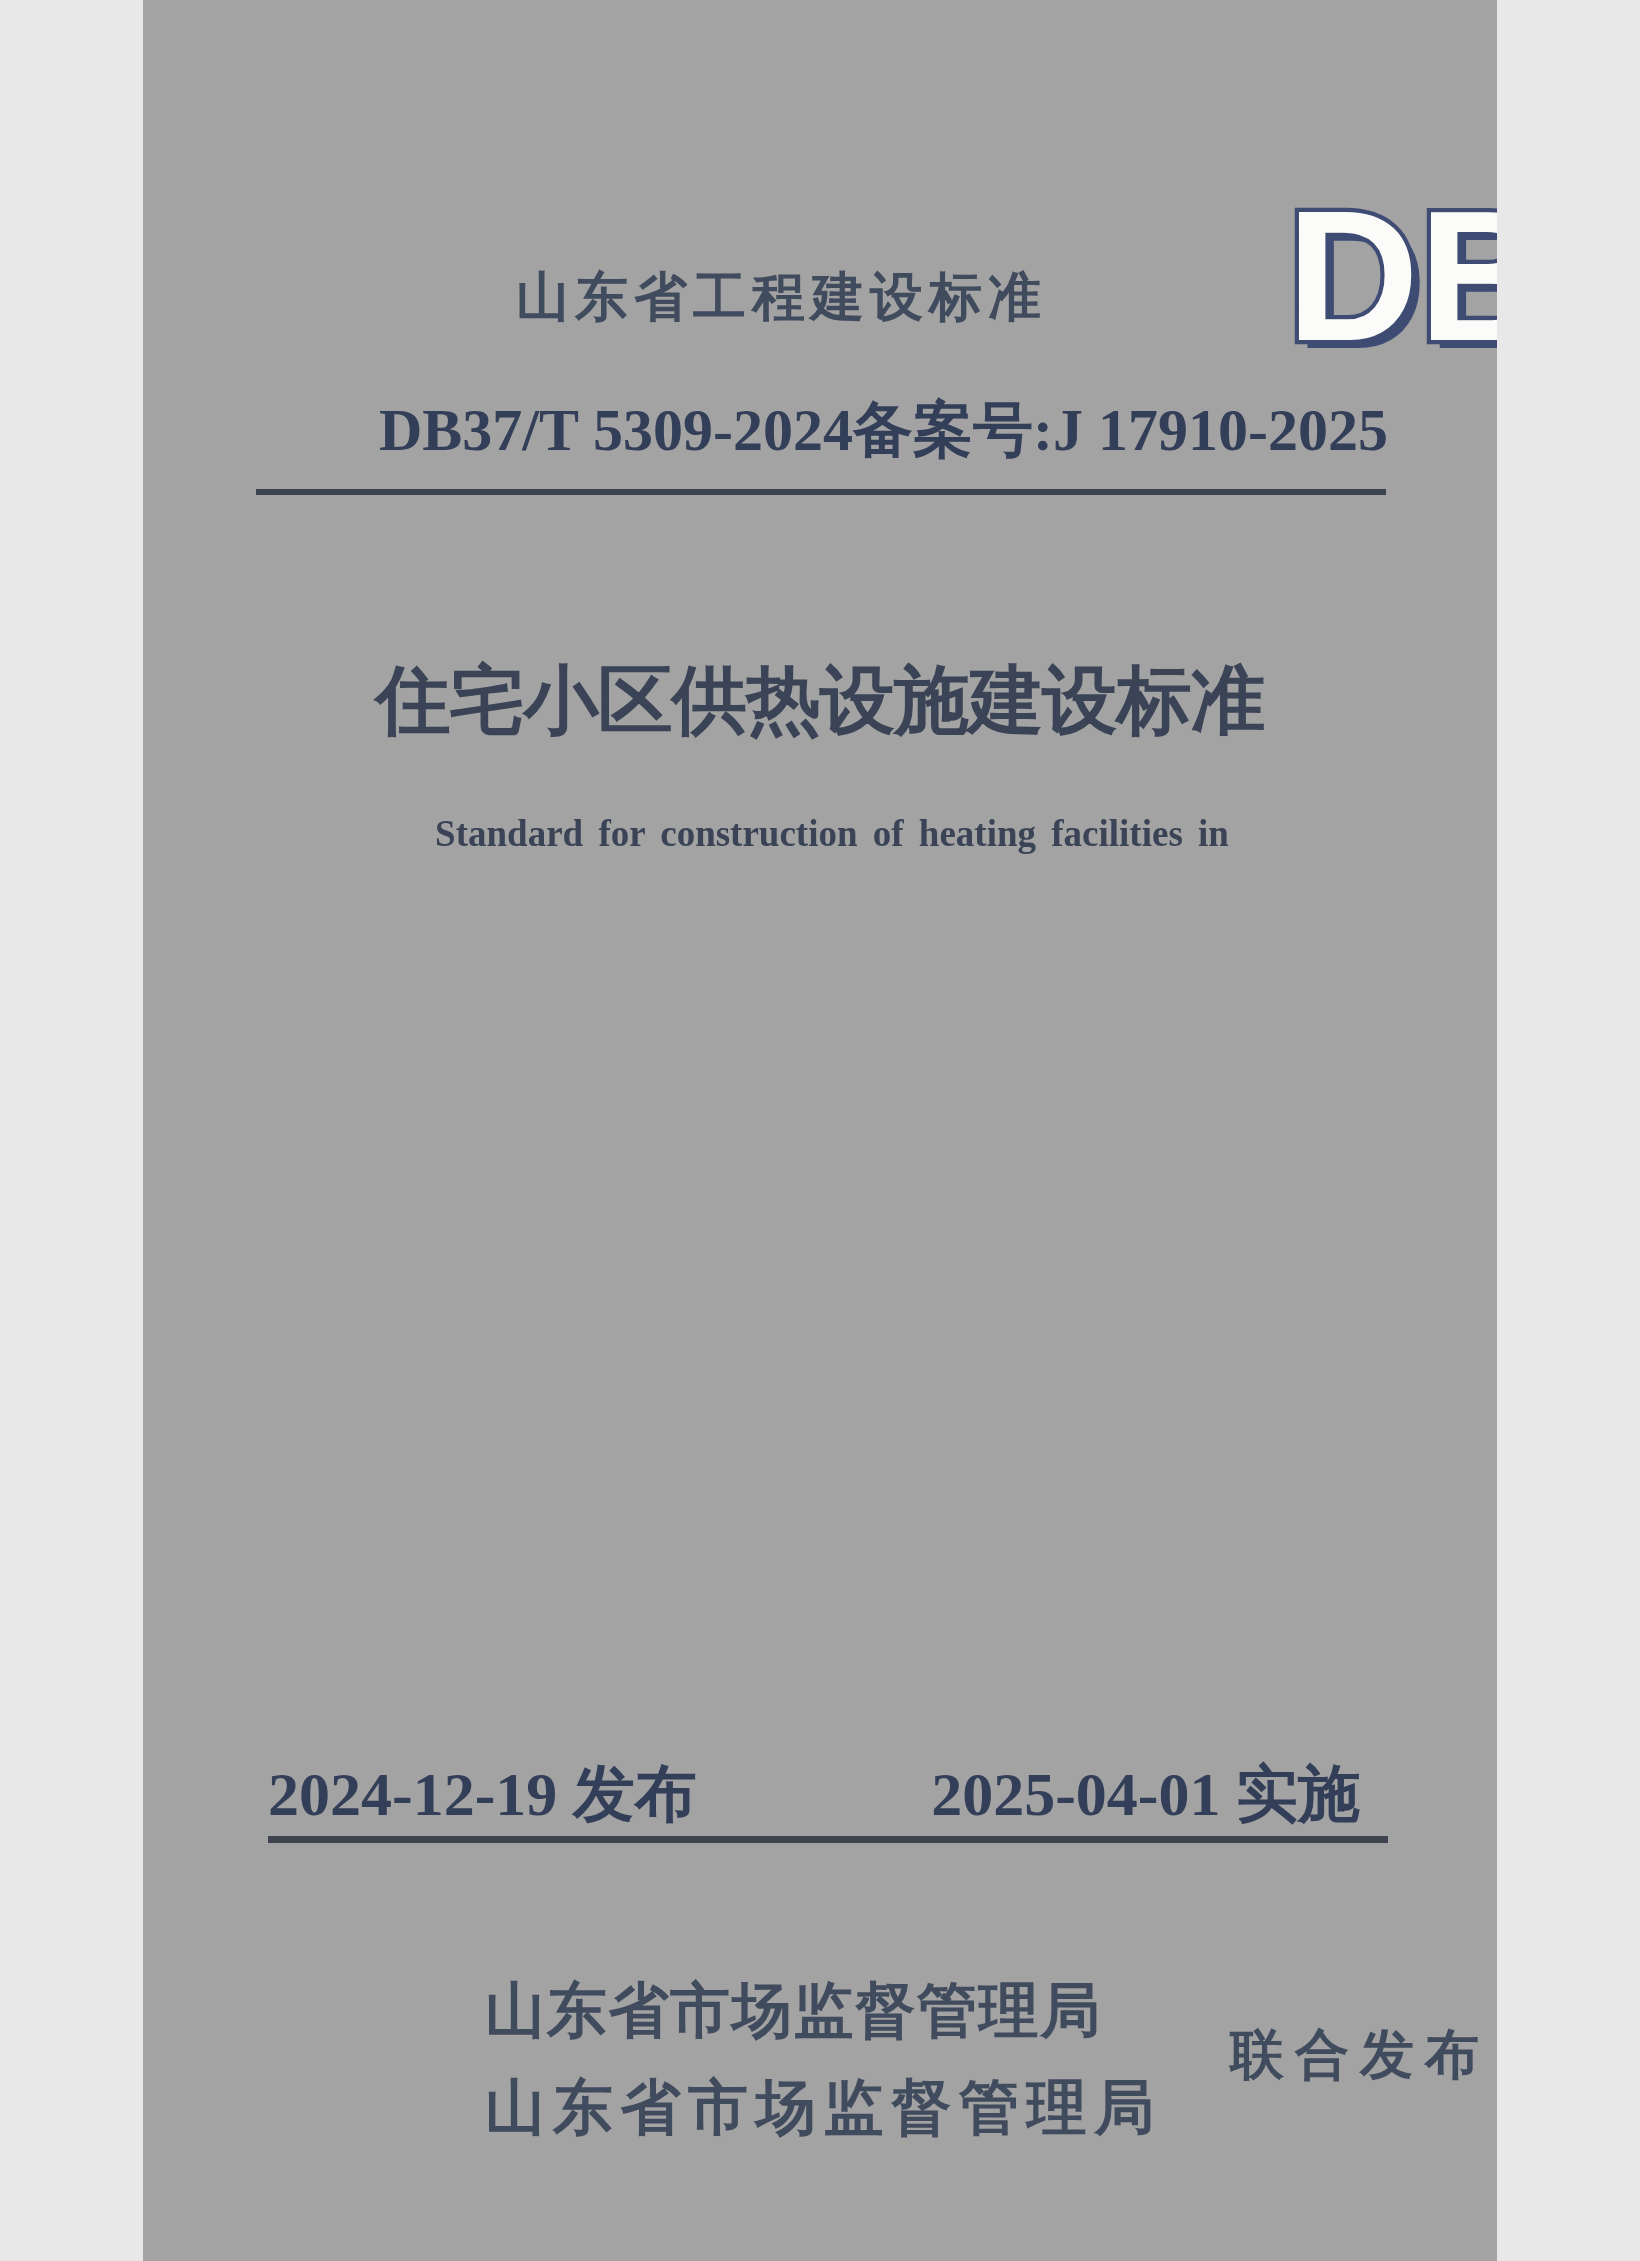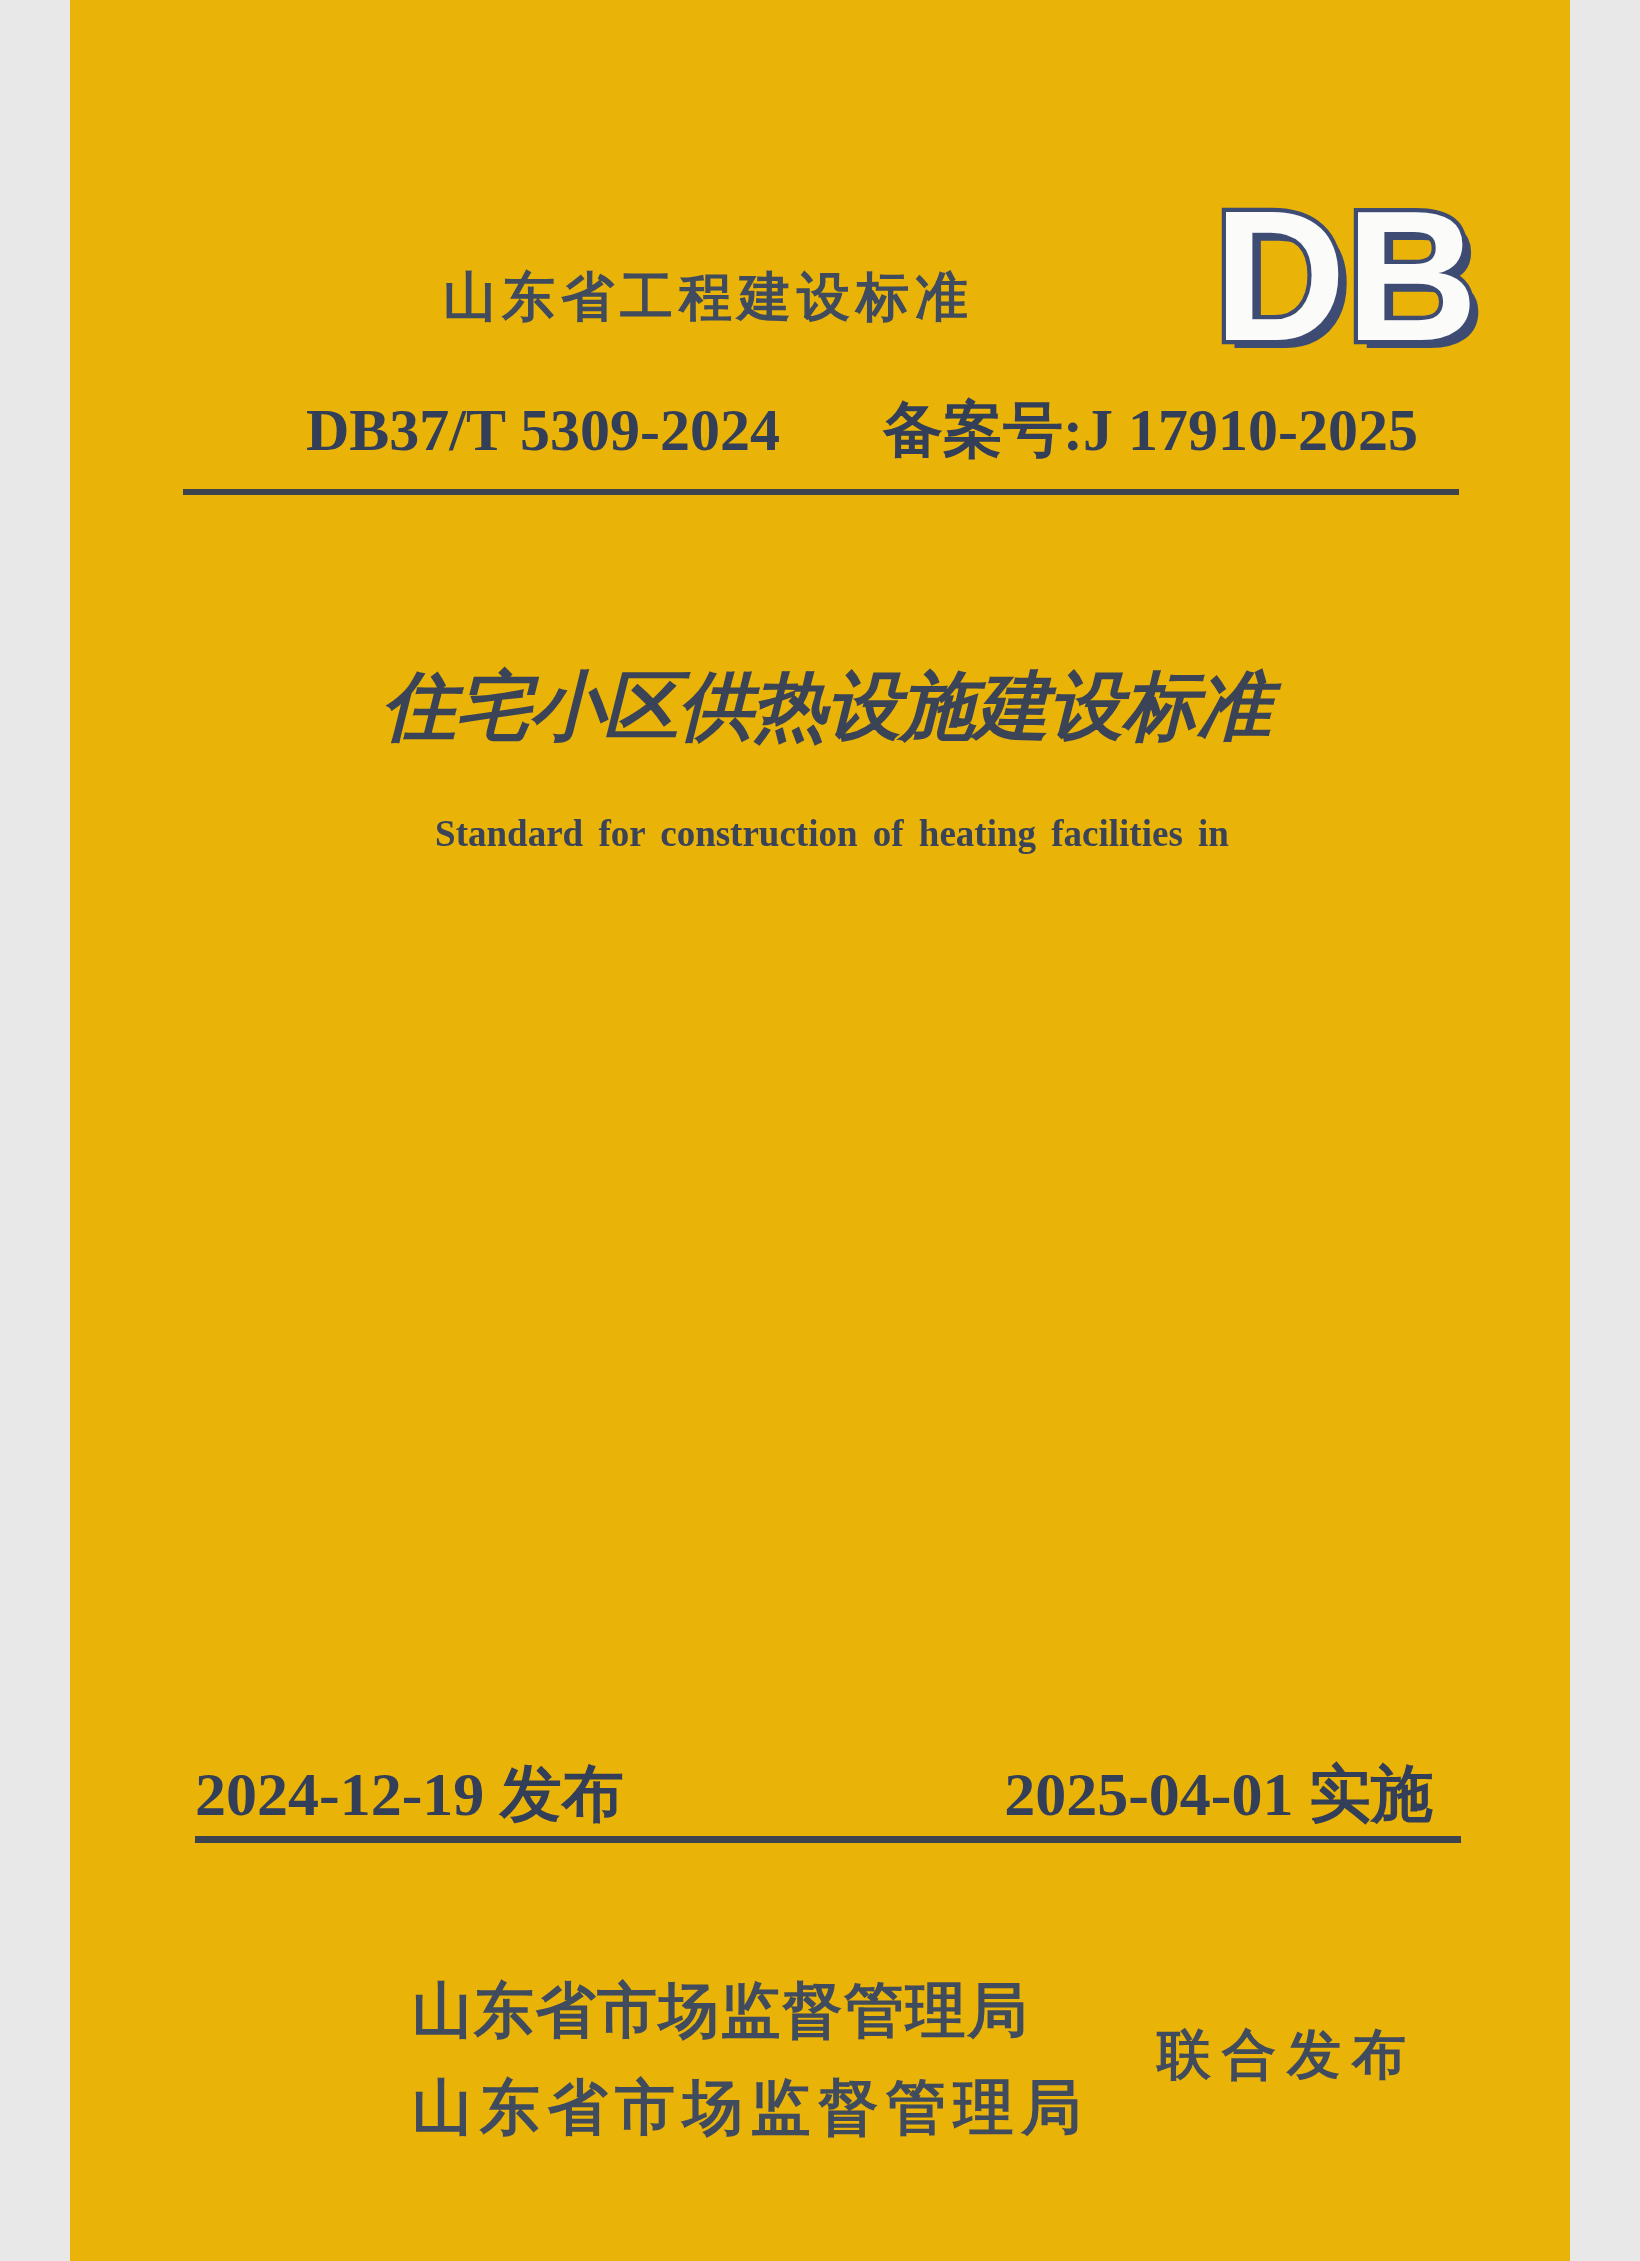--- a/index.html
+++ b/index.html
@@ -2,24 +2,24 @@
 <html style="font-size:13.7px"><head>
 <meta charset="utf-8">
 <style>
   html, body {
     margin: 0;
     padding: 0;
     background: #e8e8e8;
   }
   .page {
     position: relative;
-    width: 1500px;
+    width: 1354px;
     height: 2261px;
     margin: 0 auto;
-    background: #eab308;
+    background: #a3a3a3;
     overflow: hidden;
     font-family: "Liberation Sans", sans-serif;
   }
   
   .series-label {
     position: absolute;
     left: 373px;
     top: 262px;
     font-size: 53px;
     font-weight: bold;
@@ -57,29 +57,28 @@
     right: 111px;
     top: 489px;
     height: 6px;
   }
   
   .title-cn {
     position: absolute;
     left: 0;
     width: 100%;
     top: 651px;
-    margin: 6px;
+    margin: 0;
     text-align: center;
     font-family: "Liberation Serif", serif;
     font-weight: bold;
     font-size: 75px;
     letter-spacing: -0.9px;
     color: #3b4456;
     white-space: nowrap;
-    font-style: italic;
   }
   .title-en {
     position: absolute;
     left: 0;
     width: 100%;
     margin: 12px;
     text-align: center;
     font-family: "Liberation Serif", serif;
     font-weight: bold;
     font-size: 37px;

